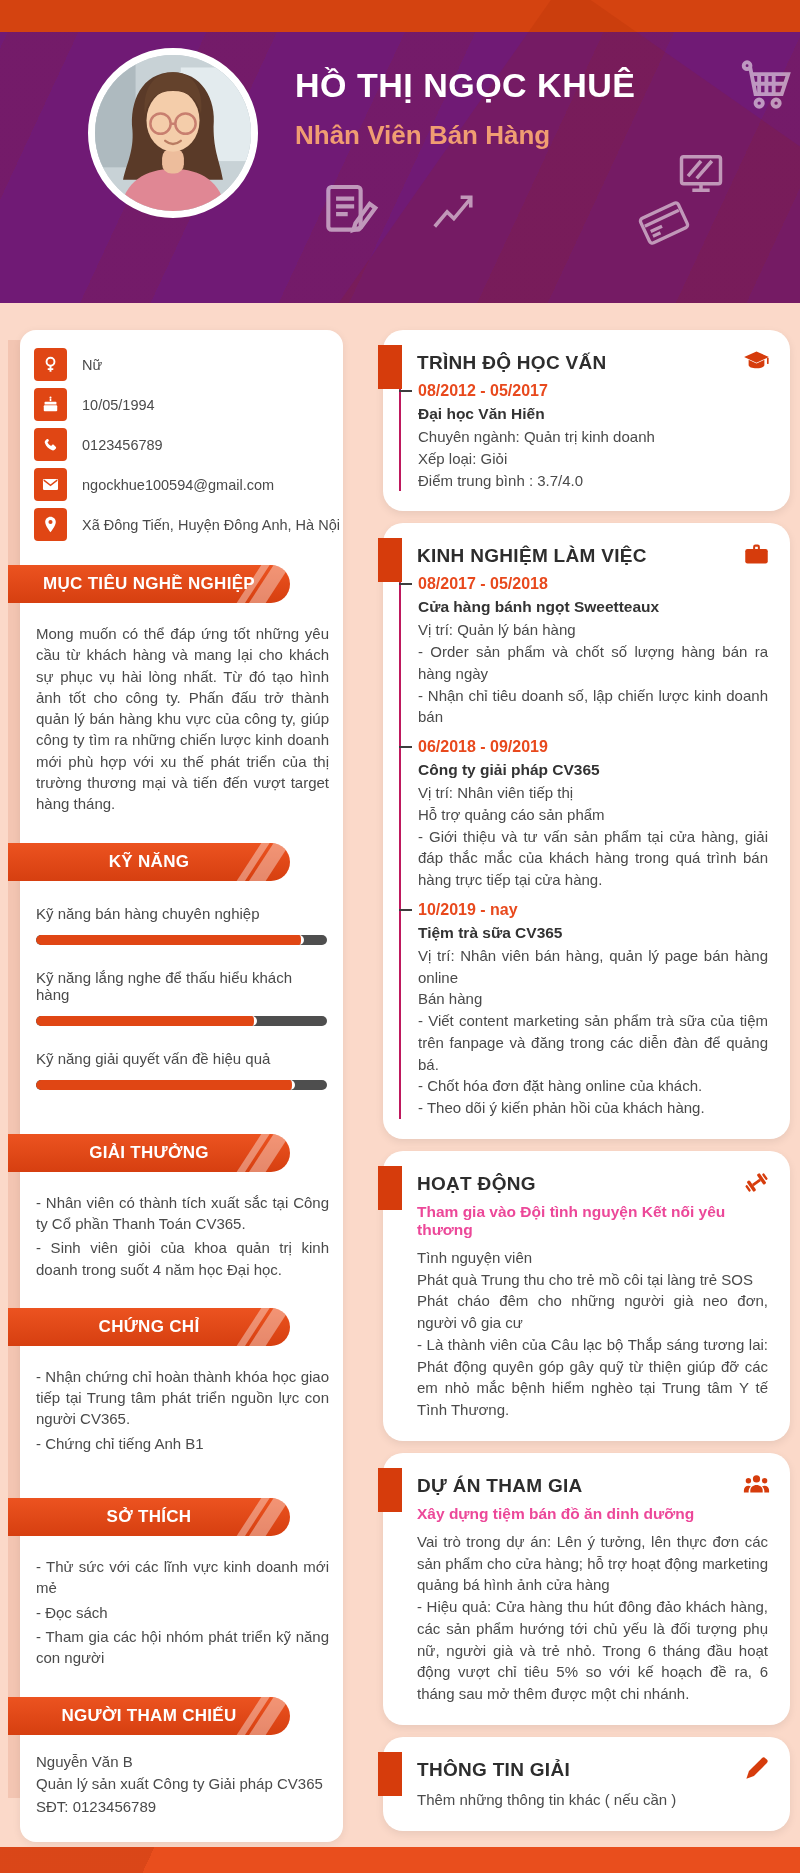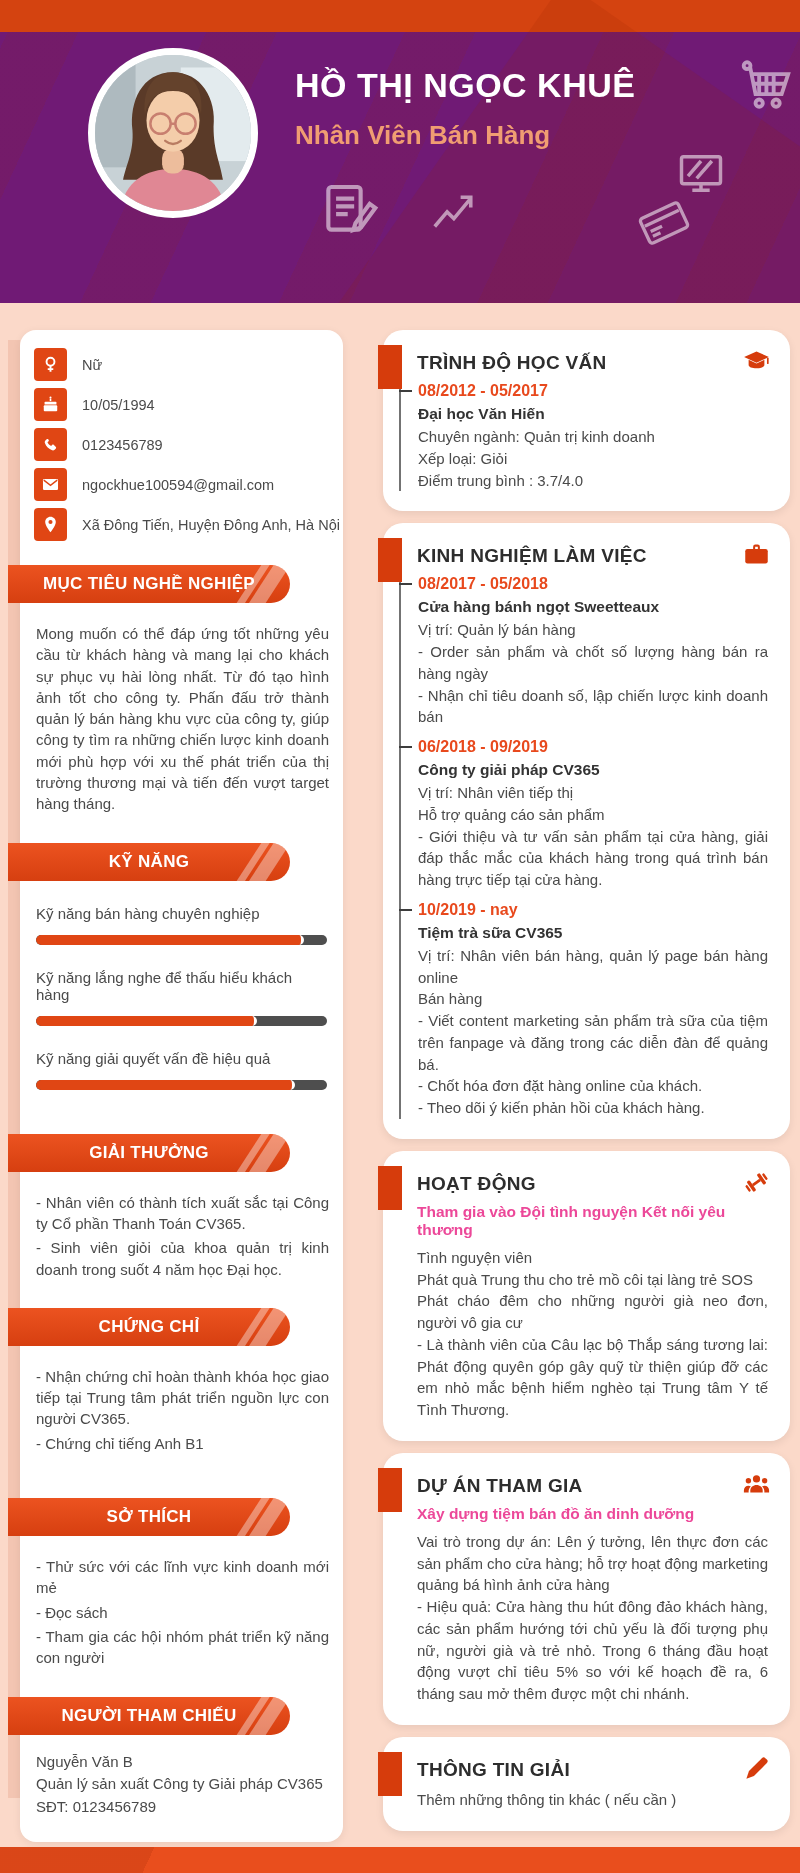--- a/index.html
+++ b/index.html
@@ -57,21 +57,21 @@
 
   .ref{margin:16px 2px 0 2px;font-size:15px;color:#4a4a4a;line-height:1.5;}
 
   
   .right-col{position:absolute;left:383px;top:330px;width:407px;z-index:4;}
   .card{position:relative;background:#fff;border-radius:20px;box-shadow:0 3px 9px rgba(0,0,0,.08);
     margin-bottom:12px;padding:14px 22px 20px 15px;box-sizing:border-box;}
   .tab{position:absolute;left:-5px;top:15px;width:24px;height:44px;background:#d63c0c;}
   .card h2{margin:8px 0 8px 19px;font-size:19px;font-weight:bold;color:#2d2d2d;letter-spacing:.3px;}
   .card-icon{position:absolute;right:20px;top:18px;width:27px;height:27px;fill:#d63c0c;}
-  .timeline{border-left:2px solid #737373;padding-left:17px;margin:4px 0 0 1px;}
+  .timeline{border-left:2px solid #be185d;padding-left:17px;margin:4px 0 0 1px;}
   .date{position:relative;color:#e8491d;font-weight:bold;font-size:16px;margin:10px 0 5px;}
   .entry:first-child .date{margin-top:2px;}
   .date::before{content:"";position:absolute;left:-19px;top:8px;width:13px;height:2px;background:#3d3d3d;}
   .org{font-weight:bold;color:#333;font-size:15.5px;margin:0 0 3px 0;}
   .tl-line,.body-line{font-size:15px;color:#4a4a4a;line-height:1.45;text-align:justify;}
   .plain{margin-left:19px;}
   .bold-line{font-weight:bold;font-size:15.5px;color:#ec4899;margin:4px 0 8px 0;}
 
   
   .bottom-band{position:absolute;bottom:0;left:0;width:800px;height:26px;background:#e94e1d;

